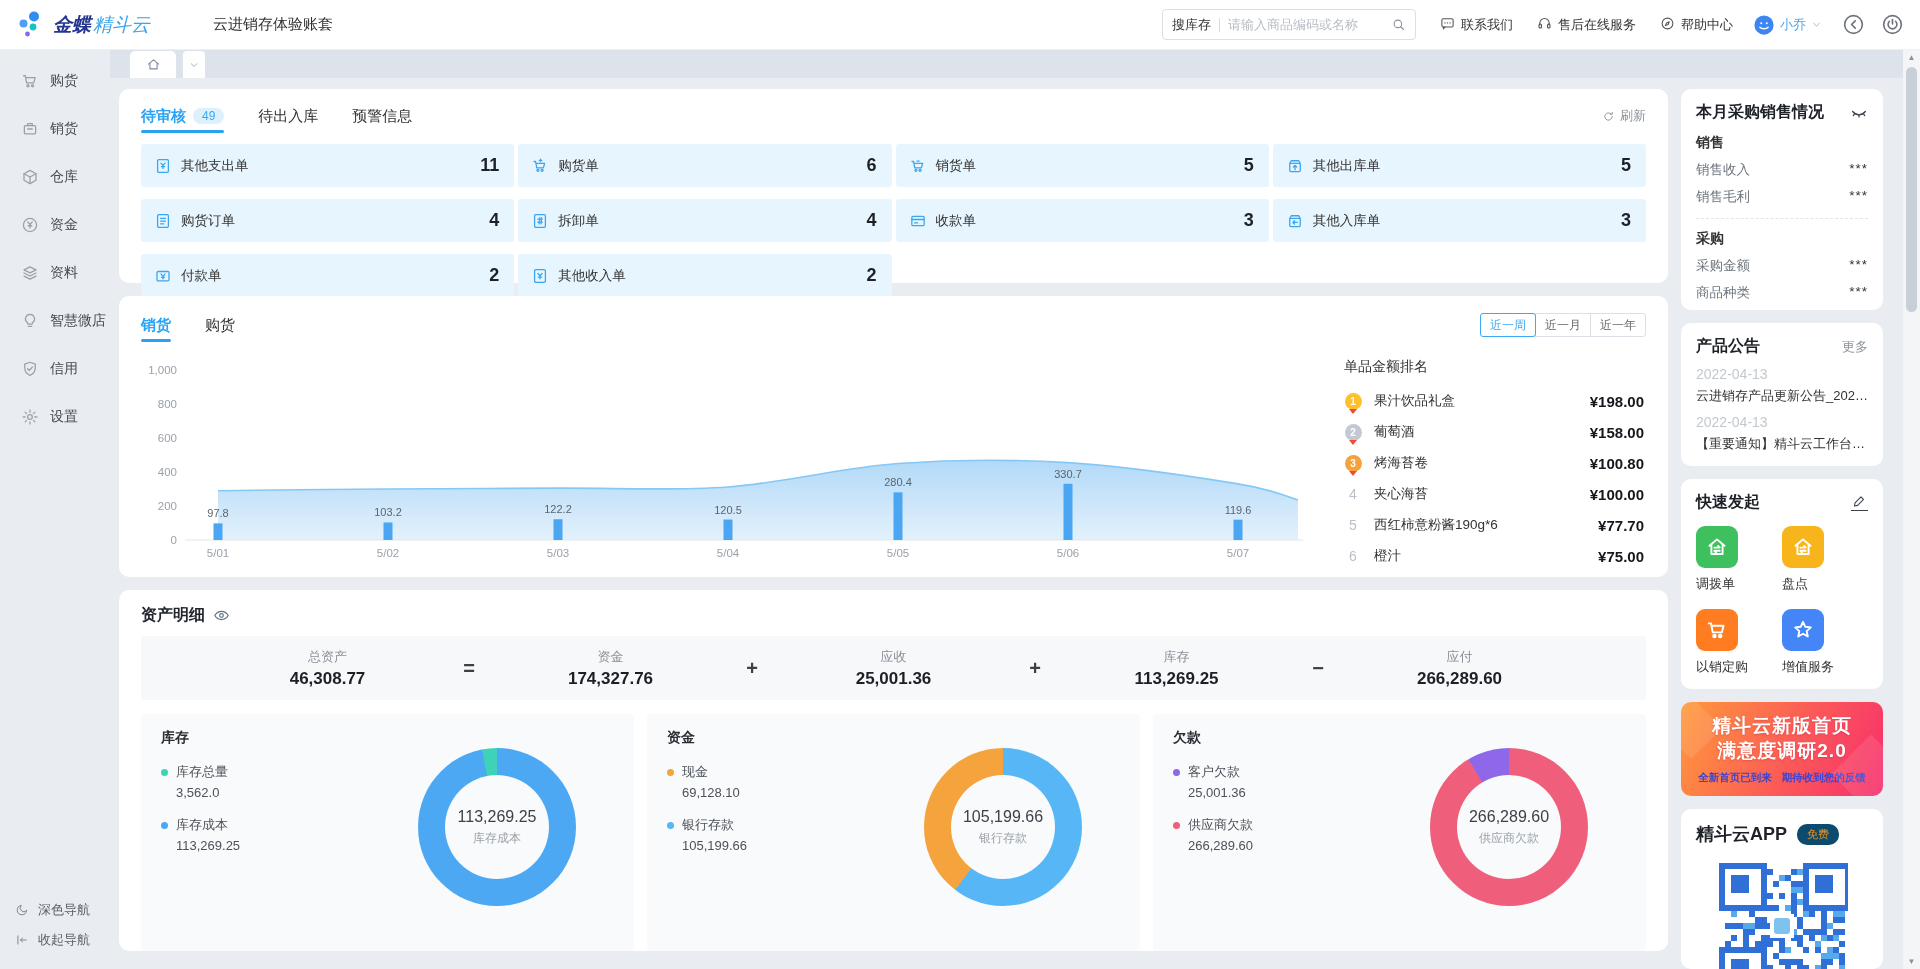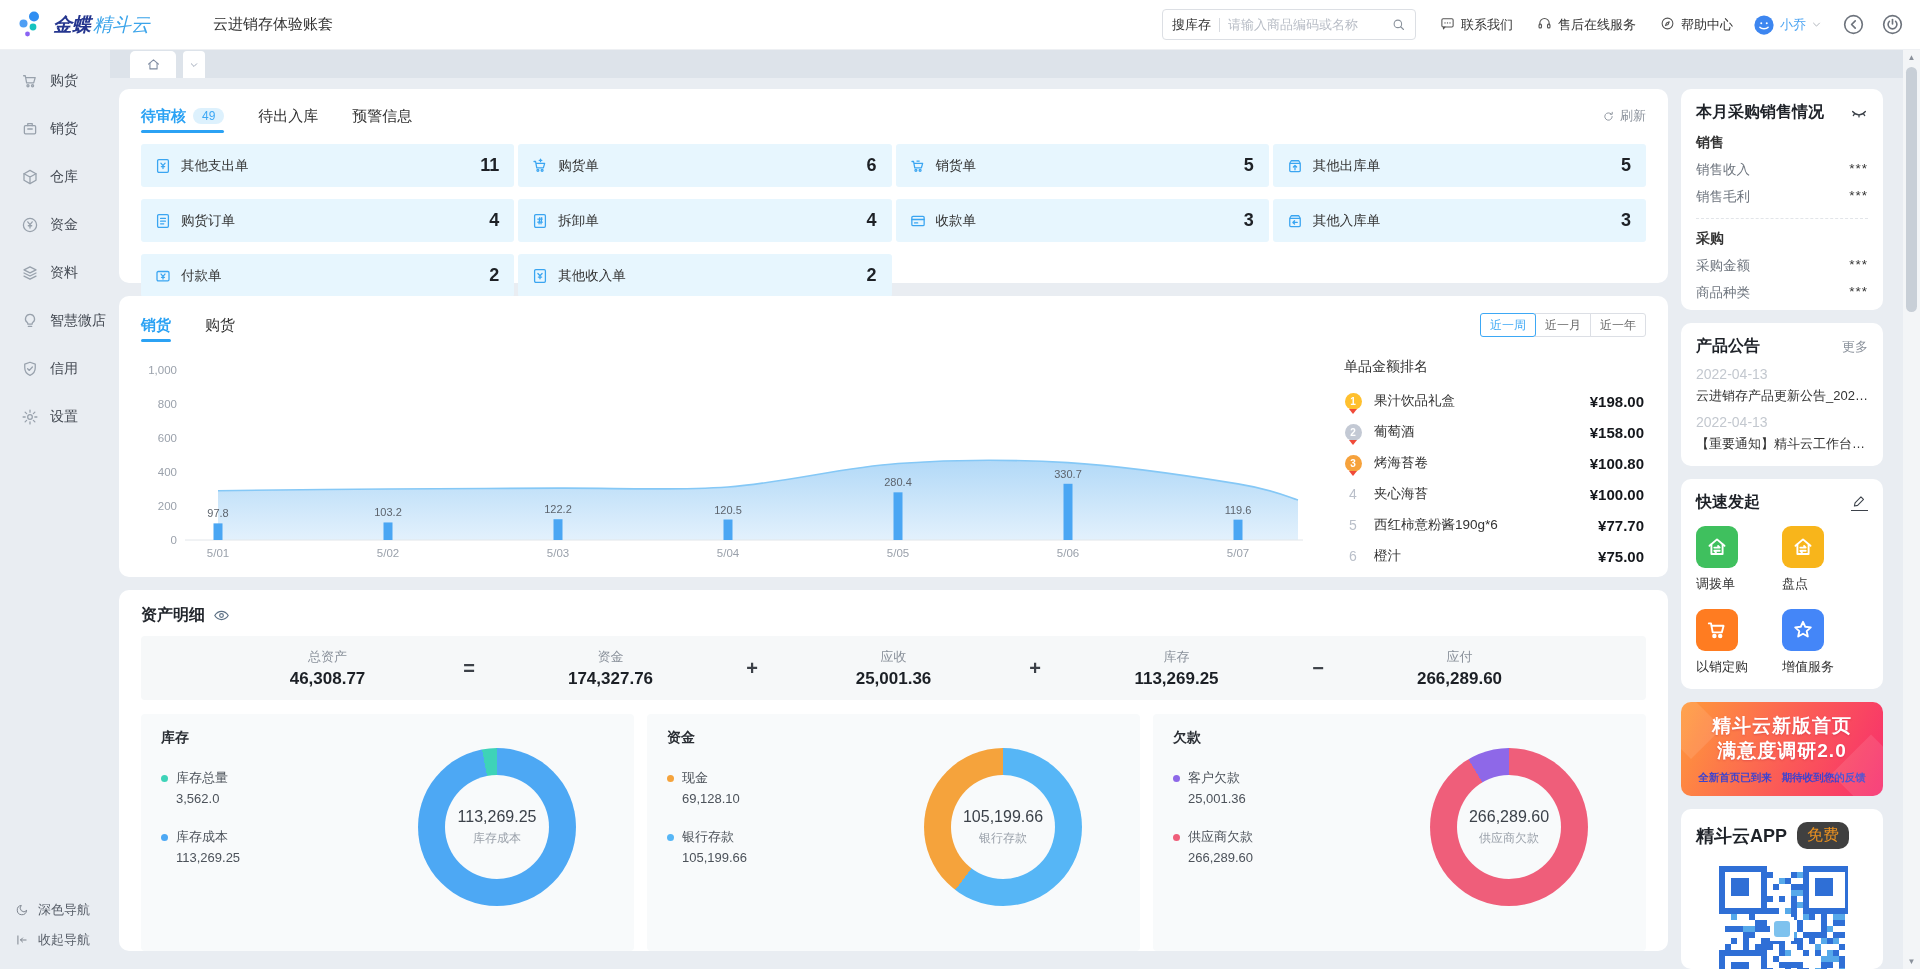--- a/index.html
+++ b/index.html
@@ -97,21 +97,21 @@
   #assets-title-row .icon { width:17px; height:17px; color:#5d7185; cursor:pointer; }
   #summary-bar { background:#f6f8f9; border-radius:4px; height:64px; margin-top:8px; display:flex; align-items:center; padding:0 60px; }
   .sum-item { flex:1; text-align:center; }
   .sum-label { font-size:13px; color:#8a919b; }
   .sum-value { font-size:17px; font-weight:bold; color:#1c2026; margin-top:3px; }
   .sum-op { font-size:20px; font-weight:bold; color:#3c4148; width:30px; text-align:center; }
   #donut-row { display:flex; gap:13px; margin-top:14px; }
   .donut-card { flex:1; background:#f8fafb; border-radius:4px; padding:15px 20px; height:237px; position:relative; }
   .donut-title { font-size:14px; font-weight:bold; color:#2a2e34; }
   .legend { margin-top:14px; }
-  .legend-item { margin-top:22px; font-size:13px; color:#4c525a; }
+  .legend-item { margin-top:16px; font-size:13px; color:#4c525a; }
   .legend-head { display:flex; align-items:center; gap:8px; }
   .legend-dot { width:7px; height:7px; border-radius:50%; flex:none; }
   .legend-val { margin:4px 0 0 15px; color:#4c525a; }
   .donut { position:absolute; right:58px; top:34px; width:158px; height:158px; border-radius:50%; }
   .donut-hole { position:absolute; inset:27px; border-radius:50%; background:#f8fafb; display:flex; flex-direction:column; align-items:center; justify-content:center; }
   .donut-center-value { font-size:16px; color:#3c424a; }
   .donut-center-label { font-size:12px; color:#9ba2ab; margin-top:4px; }
 
   
   #right-rail { position:absolute; left:1681px; top:89px; width:202px; bottom:0; display:flex; flex-direction:column; gap:13px; }
@@ -136,21 +136,21 @@
   .qa-icon { width:42px; height:42px; border-radius:9px; display:flex; align-items:center; justify-content:center; color:#fff; }
   .qa-icon .icon { width:24px; height:24px; }
   .qa-label { font-size:13px; color:#333; margin-top:7px; }
   #banner { height:113px; border-radius:10px; background:linear-gradient(115deg,#ff9a3a 0%,#fb5a57 55%,#f72d6e 100%); position:relative; overflow:hidden; display:flex; flex-direction:column; align-items:center; justify-content:center; cursor:pointer; }
   #banner::before { content:""; position:absolute; width:44px; height:44px; background:rgba(255,255,255,.10); transform:rotate(45deg); left:-12px; top:4px; }
   #banner::after { content:""; position:absolute; width:56px; height:56px; background:rgba(255,255,255,.10); transform:rotate(45deg); right:-16px; bottom:-6px; }
   .banner-line { color:#fff; font-size:19px; font-weight:bold; letter-spacing:1px; line-height:25px; text-shadow:0 1px 2px rgba(180,30,60,.35); position:relative; }
   .banner-sub { display:flex; gap:10px; margin-top:8px; position:relative; }
   .banner-sub span { font-size:10.5px; font-weight:bold; color:#3d43cf; }
   #app-card { flex:1; min-height:160px; }
-  #app-badge { background:#404040; color:#e89020; font-size:16px; border-radius:10px; padding:3px 10px; margin-left:10px; }
+  #app-badge { background:#0c4a6e; color:#e89020; font-size:11px; border-radius:10px; padding:3px 10px; margin-left:10px; }
   #app-title { font-size:18px; font-weight:bold; color:#1e2228; }
   #qr-box { width:132px; height:132px; margin:14px auto 0; }
 
   
   #scrollbar { position:absolute; top:49px; right:0; bottom:0; width:17px; background:#f3f5f7; }
   .sb-arrow { position:absolute; left:0; width:17px; height:16px; display:flex; align-items:center; justify-content:center; color:#8a919b; font-size:8px; cursor:pointer; }
   .sb-arrow.up { top:0; }
   .sb-arrow.down { bottom:0; }
   #sb-thumb { position:absolute; left:3px; top:18px; width:11px; height:245px; border-radius:6px; background:#c8cfd7; cursor:pointer; }
 </style>

